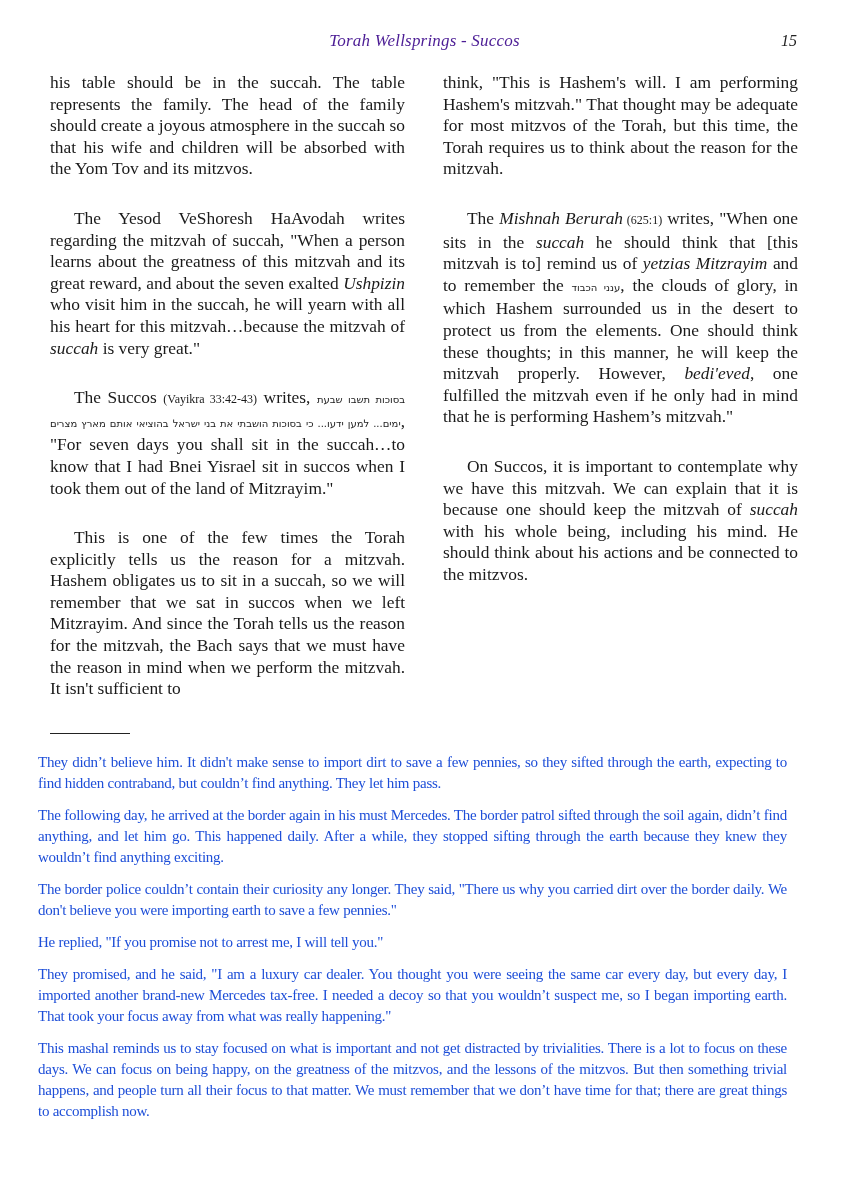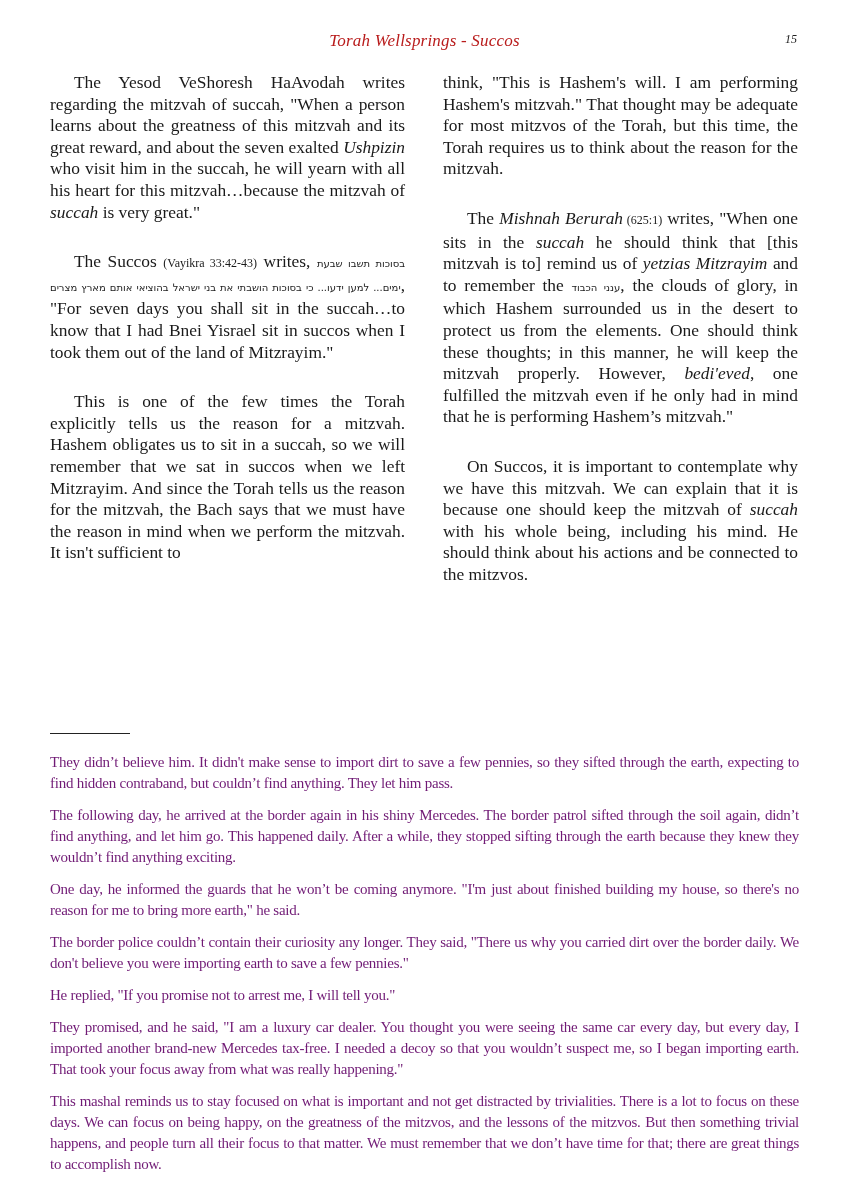--- a/index.html
+++ b/index.html
@@ -5,71 +5,71 @@
   html, body { margin: 0; padding: 0; }
   body {
     width: 849px; height: 1200px; background: #ffffff; position: relative; overflow: hidden;
     color: #1a1a1a; font-family: "Liberation Serif", "DejaVu Serif", serif;
   }
   .header {
     position: absolute; top: 31px; left: 0; width: 849px; height: 26px;
   }
   .header-title {
     position: absolute; left: 0; width: 849px; text-align: center;
-    font-style: italic; font-size: 17px; letter-spacing: 0.2px; color: #b91c1c;
+    font-style: italic; font-size: 17px; letter-spacing: 0.2px; color: #4c1d95;
   }
   .page-number {
-    position: absolute; right: 52px; top: 1px; font-size: 12px; font-style: italic; color: #222;
+    position: absolute; right: 52px; top: 1px; font-size: 16px; font-style: italic; color: #222;
   }
   .col {
     position: absolute; top: 72px; width: 355px;
     font-size: 17.4px; line-height: 21.6px; text-align: justify; hyphens: none;
   }
   .col.left { left: 50px; }
   .col.right { left: 443px; }
   .col p { margin: 0 0 21px 0; text-indent: 24px; }
   .col p.cont { text-indent: 0; }
   .col p.gap-lg { margin-bottom: 28px; }
   .small { font-size: 12px; }
   .he { font-family: "DejaVu Sans", sans-serif; font-size: 10px; direction: rtl; unicode-bidi: embed; }
   i { font-style: italic; }
   .footnote-rule {
     position: absolute; left: 50px; top: 733px; width: 80px; height: 0; border-top: 1.3px solid #222;
   }
   .footnotes {
-    position: absolute; left: 50px; top: 752px; width: 749px;
+    position: absolute; left: 38px; top: 752px; width: 749px;
     font-size: 15px; line-height: 21px; text-align: justify;
     font-family: "Liberation Serif", "DejaVu Serif", serif;
-    letter-spacing: -0.25px; color: #701a75;
+    letter-spacing: -0.25px; color: #1d4ed8;
   }
   .footnotes p { margin: 0 0 11px 0; }
 </style>
 </head>
 <body>
 
 <div class="header">
   <div class="header-title">Torah Wellsprings - Succos</div>
   <div class="page-number">15</div>
 </div>
 
 <div class="col left">
+  <p class="cont gap-lg"><span>his table should be in the succah. The table represents the family. The head of the family should create a joyous atmosphere in the succah so that his wife and children will be absorbed with the Yom Tov and its mitzvos.</span></p>
   <p class="gap-lg"><span>The Yesod VeShoresh HaAvodah writes regarding the mitzvah of succah, "When a person learns about the greatness of this mitzvah and its great reward, and about the seven exalted </span><i>Ushpizin</i><span> who visit him in the succah, he will yearn with all his heart for this mitzvah…because the mitzvah of </span><i>succah</i><span> is very great."</span></p>
   <p class="gap-lg"><span>The Succos </span><span class="small">(Vayikra 33:42-43)</span><span> writes, </span><span class="he">בסוכות תשבו שבעת ימים... למען ידעו... כי בסוכות הושבתי את בני ישראל בהוציאי אותם מארץ מצרים</span><span>, "For seven days you shall sit in the succah…to know that I had Bnei Yisrael sit in succos when I took them out of the land of Mitzrayim."</span></p>
   <p><span>This is one of the few times the Torah explicitly tells us the reason for a mitzvah. Hashem obligates us to sit in a succah, so we will remember that we sat in succos when we left Mitzrayim. And since the Torah tells us the reason for the mitzvah, the Bach says that we must have the reason in mind when we perform the mitzvah. It isn't sufficient to</span></p>
 </div>
 
 <div class="col right">
   <p class="cont gap-lg"><span>think, "This is Hashem's will. I am performing Hashem's mitzvah." That thought may be adequate for most mitzvos of the Torah, but this time, the Torah requires us to think about the reason for the mitzvah.</span></p>
   <p class="gap-lg"><span>The </span><i>Mishnah Berurah</i><span class="small"> (625:1)</span><span> writes, "When one sits in the </span><i>succah</i><span> he should think that [this mitzvah is to] remind us of </span><i>yetzias Mitzrayim</i><span> and to remember the </span><span class="he">ענני הכבוד</span><span>, the clouds of glory, in which Hashem surrounded us in the desert to protect us from the elements. One should think these thoughts; in this manner, he will keep the mitzvah properly. However, </span><i>bedi'eved</i><span>, one fulfilled the mitzvah even if he only had in mind that he is performing Hashem’s mitzvah."</span></p>
   <p class="gap-lg"><span>On Succos, it is important to contemplate why we have this mitzvah. We can explain that it is because one should keep the mitzvah of </span><i>succah</i><span> with his whole being, including his mind. He should think about his actions and be connected to the mitzvos.</span></p>
 </div>
 
 <div class="footnote-rule"></div>
 
 <div class="footnotes">
   <p>They didn’t believe him. It didn't make sense to import dirt to save a few pennies, so they sifted through the earth, expecting to find hidden contraband, but couldn’t find anything. They let him pass.</p>
-  <p>The following day, he arrived at the border again in his shiny Mercedes. The border patrol sifted through the soil again, didn’t find anything, and let him go. This happened daily. After a while, they stopped sifting through the earth because they knew they wouldn’t find anything exciting.</p>
-  <p>One day, he informed the guards that he won’t be coming anymore. "I'm just about finished building my house, so there's no reason for me to bring more earth," he said.</p>
+  <p>The following day, he arrived at the border again in his must Mercedes. The border patrol sifted through the soil again, didn’t find anything, and let him go. This happened daily. After a while, they stopped sifting through the earth because they knew they wouldn’t find anything exciting.</p>
   <p>The border police couldn’t contain their curiosity any longer. They said, "There us why you carried dirt over the border daily. We don't believe you were importing earth to save a few pennies."</p>
   <p>He replied, "If you promise not to arrest me, I will tell you."</p>
   <p>They promised, and he said, "I am a luxury car dealer. You thought you were seeing the same car every day, but every day, I imported another brand-new Mercedes tax-free. I needed a decoy so that you wouldn’t suspect me, so I began importing earth. That took your focus away from what was really happening."</p>
   <p>This mashal reminds us to stay focused on what is important and not get distracted by trivialities. There is a lot to focus on these days. We can focus on being happy, on the greatness of the mitzvos, and the lessons of the mitzvos. But then something trivial happens, and people turn all their focus to that matter. We must remember that we don’t have time for that; there are great things to accomplish now.</p>
 </div>
 
 </body></html>

